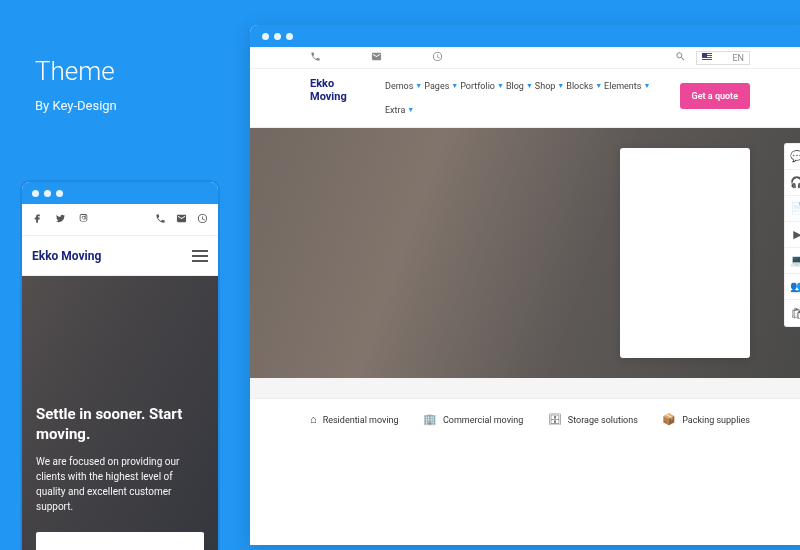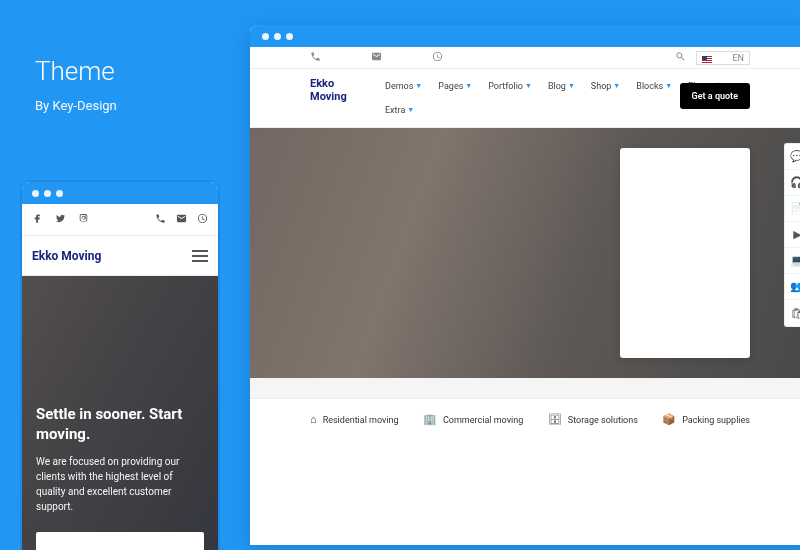--- a/index.html
+++ b/index.html
@@ -20,30 +20,30 @@
 .burger span{width:16px;height:2px;background:#555}
 .mobile-hero{position:relative;height:290px;background:linear-gradient(rgba(30,40,60,.5),rgba(30,40,60,.5)),linear-gradient(120deg,#8a7560 0%,#6b5d4f 40%,#4a4540 100%);padding:14px;display:flex;flex-direction:column;justify-content:flex-end;color:#fff}
 .mobile-hero h3{font-size:15px;font-weight:700;line-height:1.3;margin-bottom:10px}
 .mobile-hero p{font-size:10px;line-height:1.5;margin-bottom:8px;opacity:.95}
 .mobile-cta{background:#2196f3;color:#fff;font-size:11px;font-weight:600;padding:10px 14px;border:none;border-radius:3px;align-self:flex-start;cursor:pointer}
 .mobile-white{height:20px;background:#fff;margin-top:10px;border-radius:2px}
 .desktop-frame{position:absolute;left:250px;top:25px;width:560px;height:520px;background:#fff;border-radius:8px 8px 0 0;overflow:hidden;box-shadow:0 4px 20px rgba(0,0,0,.15)}
 .desktop-bar{background:#2196f3;height:22px;display:flex;align-items:center;padding-left:12px;gap:5px}
 .desktop-topbar{height:22px;background:#fff;border-bottom:1px solid #eee;display:flex;align-items:center;padding:0 60px;gap:50px;font-size:10px;color:#888}
 .topbar-right{margin-left:auto;display:flex;gap:10px;align-items:center}
-.lang-badge{border:1px solid #ddd;padding:1px 5px;font-size:9px;display:flex;align-items:flex-end;gap:20px}
+.lang-badge{border:1px solid #ddd;padding:1px 5px;font-size:9px;display:flex;align-items:flex-start;gap:20px}
 .flag{width:10px;height:7px;background:linear-gradient(#b22234 0 15%,#fff 15% 30%,#b22234 30% 45%,#fff 45% 60%,#b22234 60% 75%,#fff 75% 90%,#b22234 90%);position:relative}
 .flag::before{content:"";position:absolute;left:0;top:0;width:5px;height:4px;background:#3c3b6e}
 .desktop-nav{background:#fff;padding:8px 60px 8px 60px;display:flex;align-items:flex-start;border-bottom:1px solid #eee;position:relative}
 .dlogo{font-size:11px;font-weight:700;color:#1a237e;line-height:1.2;width:55px}
 .dmenu{display:flex;flex-wrap:wrap;gap:0;margin-left:20px;flex:1}
-.dmenu-row{display:flex;gap:16px}
+.dmenu-row{display:flex;gap:2px}
 .dmenu a{font-size:9px;color:#444;text-decoration:none;display:flex;align-items:center;gap:2px;padding:4px 0}
 .caret{font-size:7px;color:#2196f3}
-.quote-btn{background:#000000;color:#fff;font-size:9px;font-weight:600;padding:8px 12px;border:none;border-radius:3px;position:absolute;right:60px;top:14px;cursor:pointer}
+.quote-btn{background:#ec4899;color:#fff;font-size:9px;font-weight:600;padding:8px 12px;border:none;border-radius:3px;position:absolute;right:60px;top:14px;cursor:pointer}
 .desktop-hero{position:relative;height:250px;background:linear-gradient(rgba(40,50,70,.35),rgba(40,50,70,.35)),linear-gradient(110deg,#9a8570 0%,#b09880 30%,#7a6d5f 60%,#5a5548 100%)}
 .hero-card{position:absolute;right:60px;top:20px;width:130px;height:210px;background:#fff;border-radius:3px;box-shadow:0 2px 8px rgba(0,0,0,.15)}
 .side-widgets{position:absolute;right:0;top:15px;width:26px;background:#fff;border:1px solid #eee;border-right:none;border-radius:3px 0 0 3px}
 .side-widgets div{height:26px;display:flex;align-items:center;justify-content:center;font-size:11px;color:#555;border-bottom:1px solid #f0f0f0}
 .side-widgets div:last-child{border-bottom:none}
 .desktop-services{background:#fff;padding:14px 60px;display:flex;justify-content:space-between;border-top:1px solid #eee}
 .service{display:flex;align-items:center;gap:6px;font-size:9px;color:#333}
 .service-icon{font-size:11px;color:#444}
 .spacer{height:20px;background:#f5f5f5}
 svg{width:11px;height:11px;fill:currentColor}

